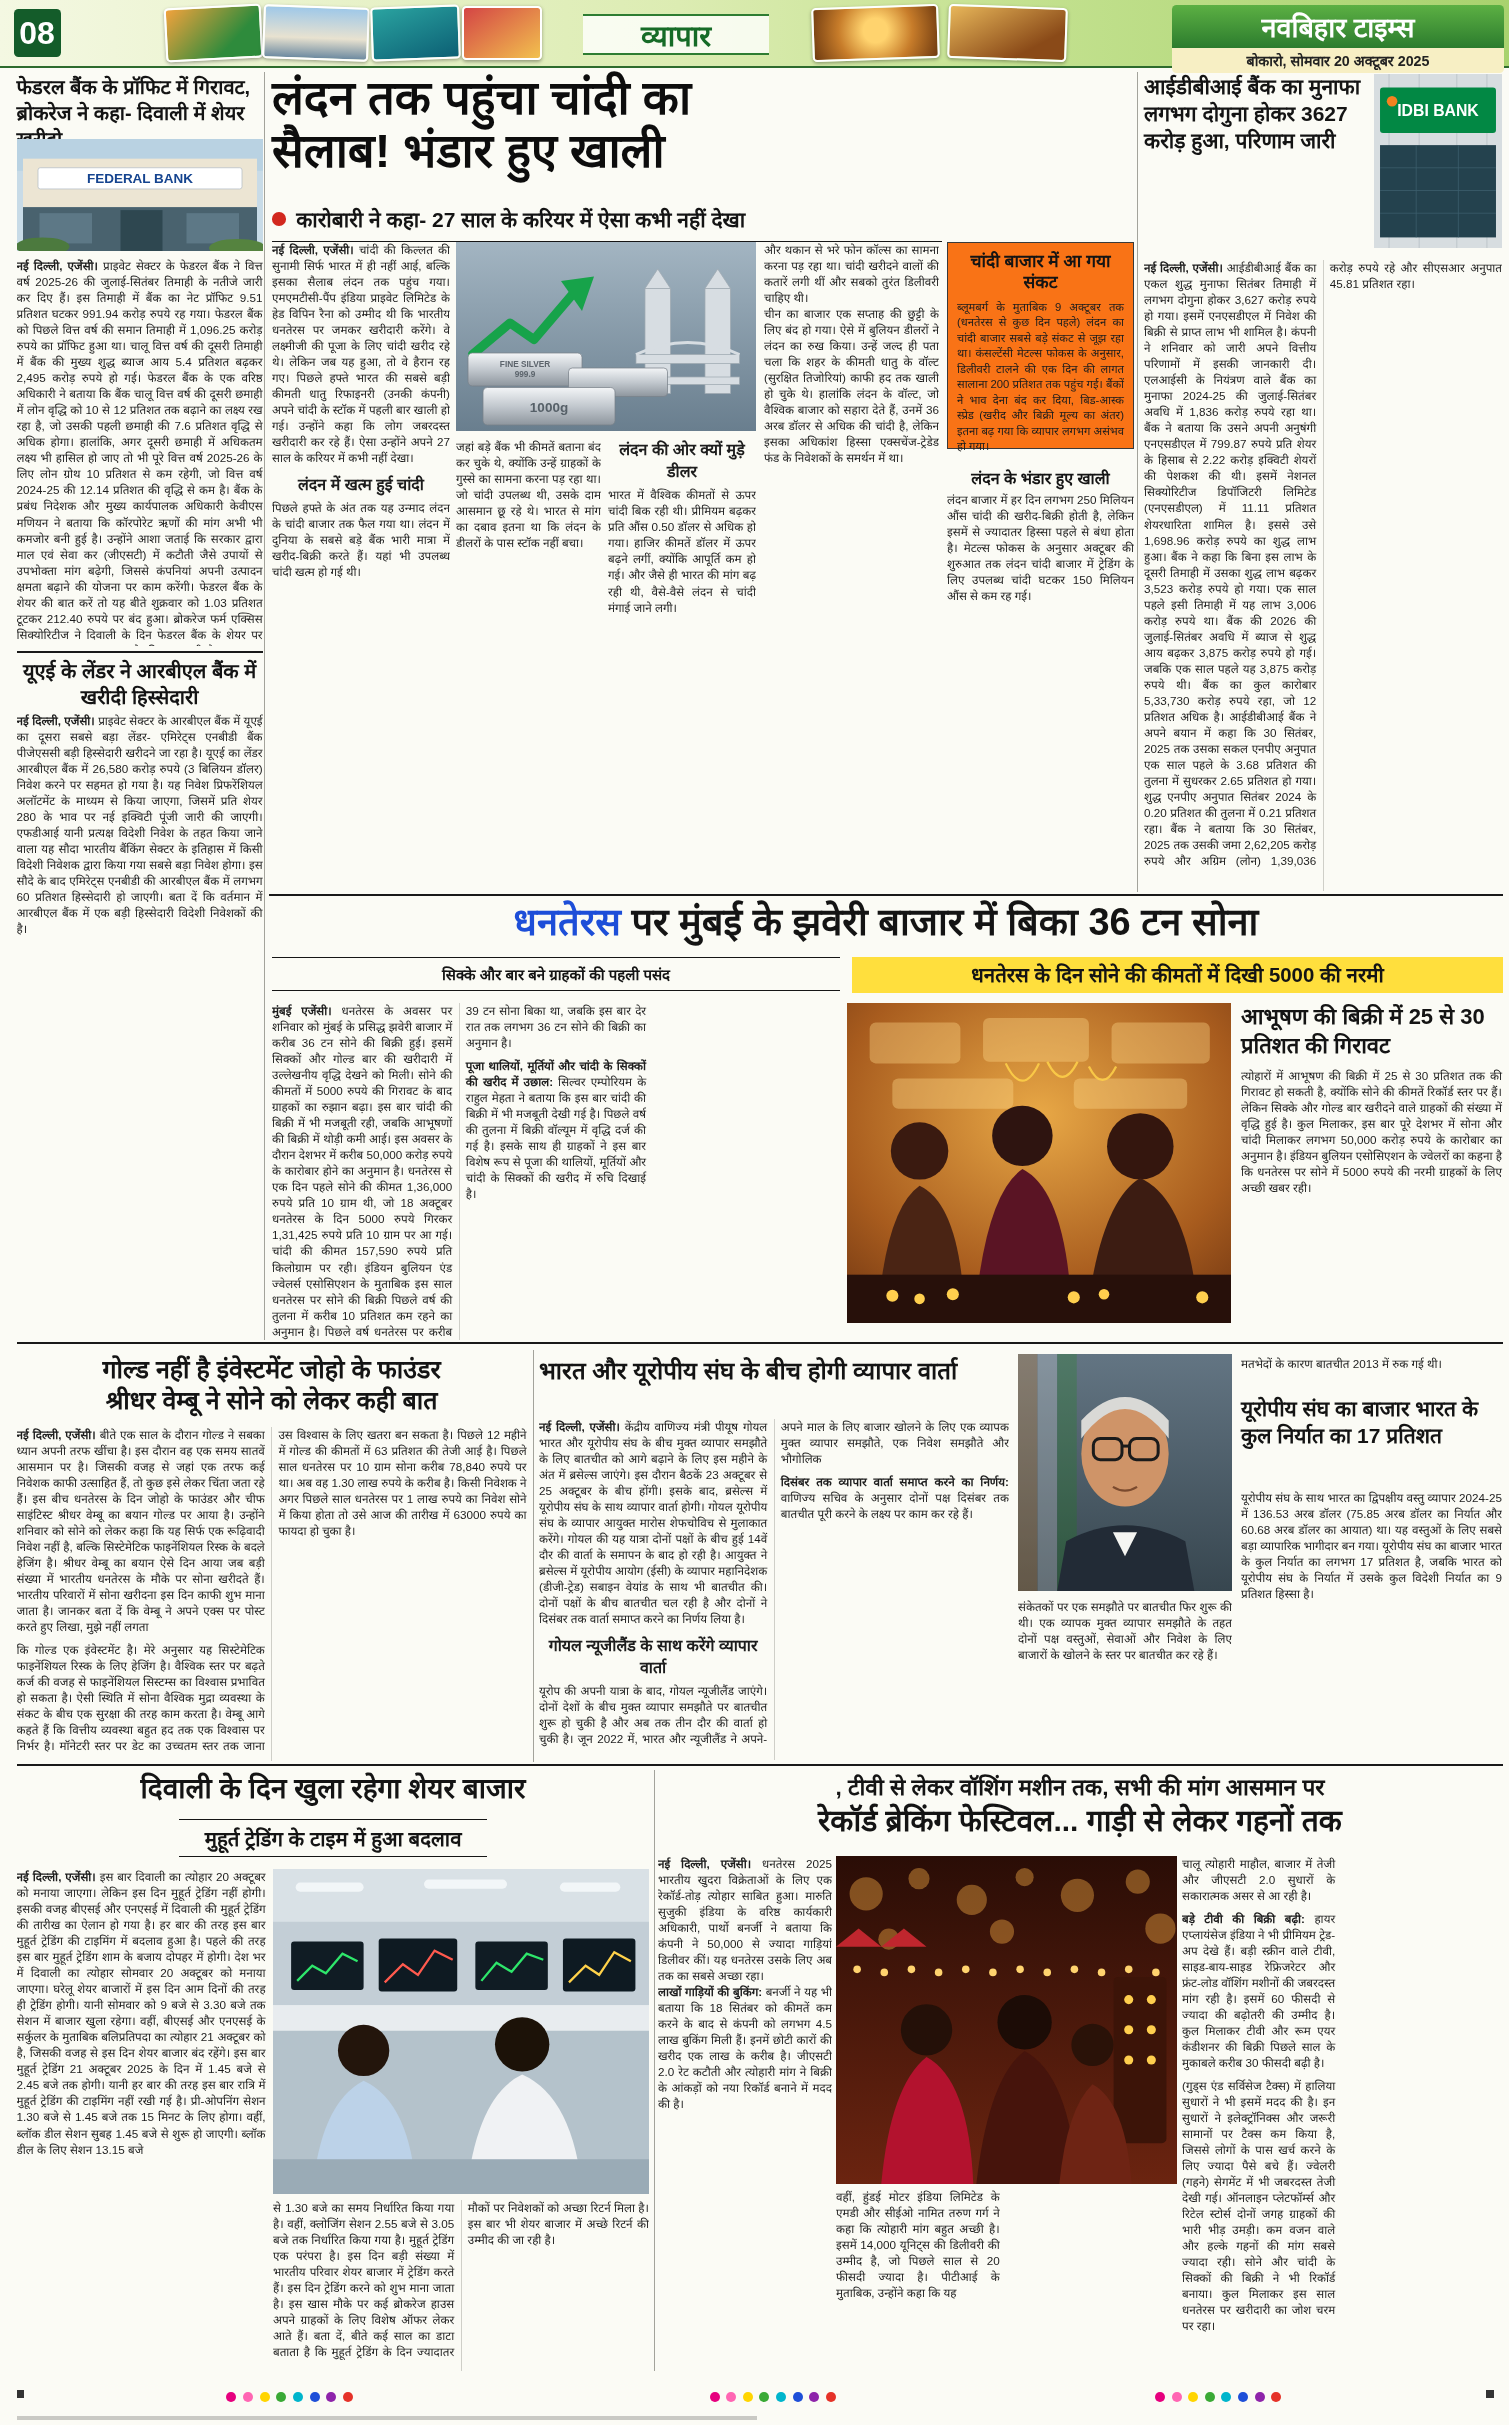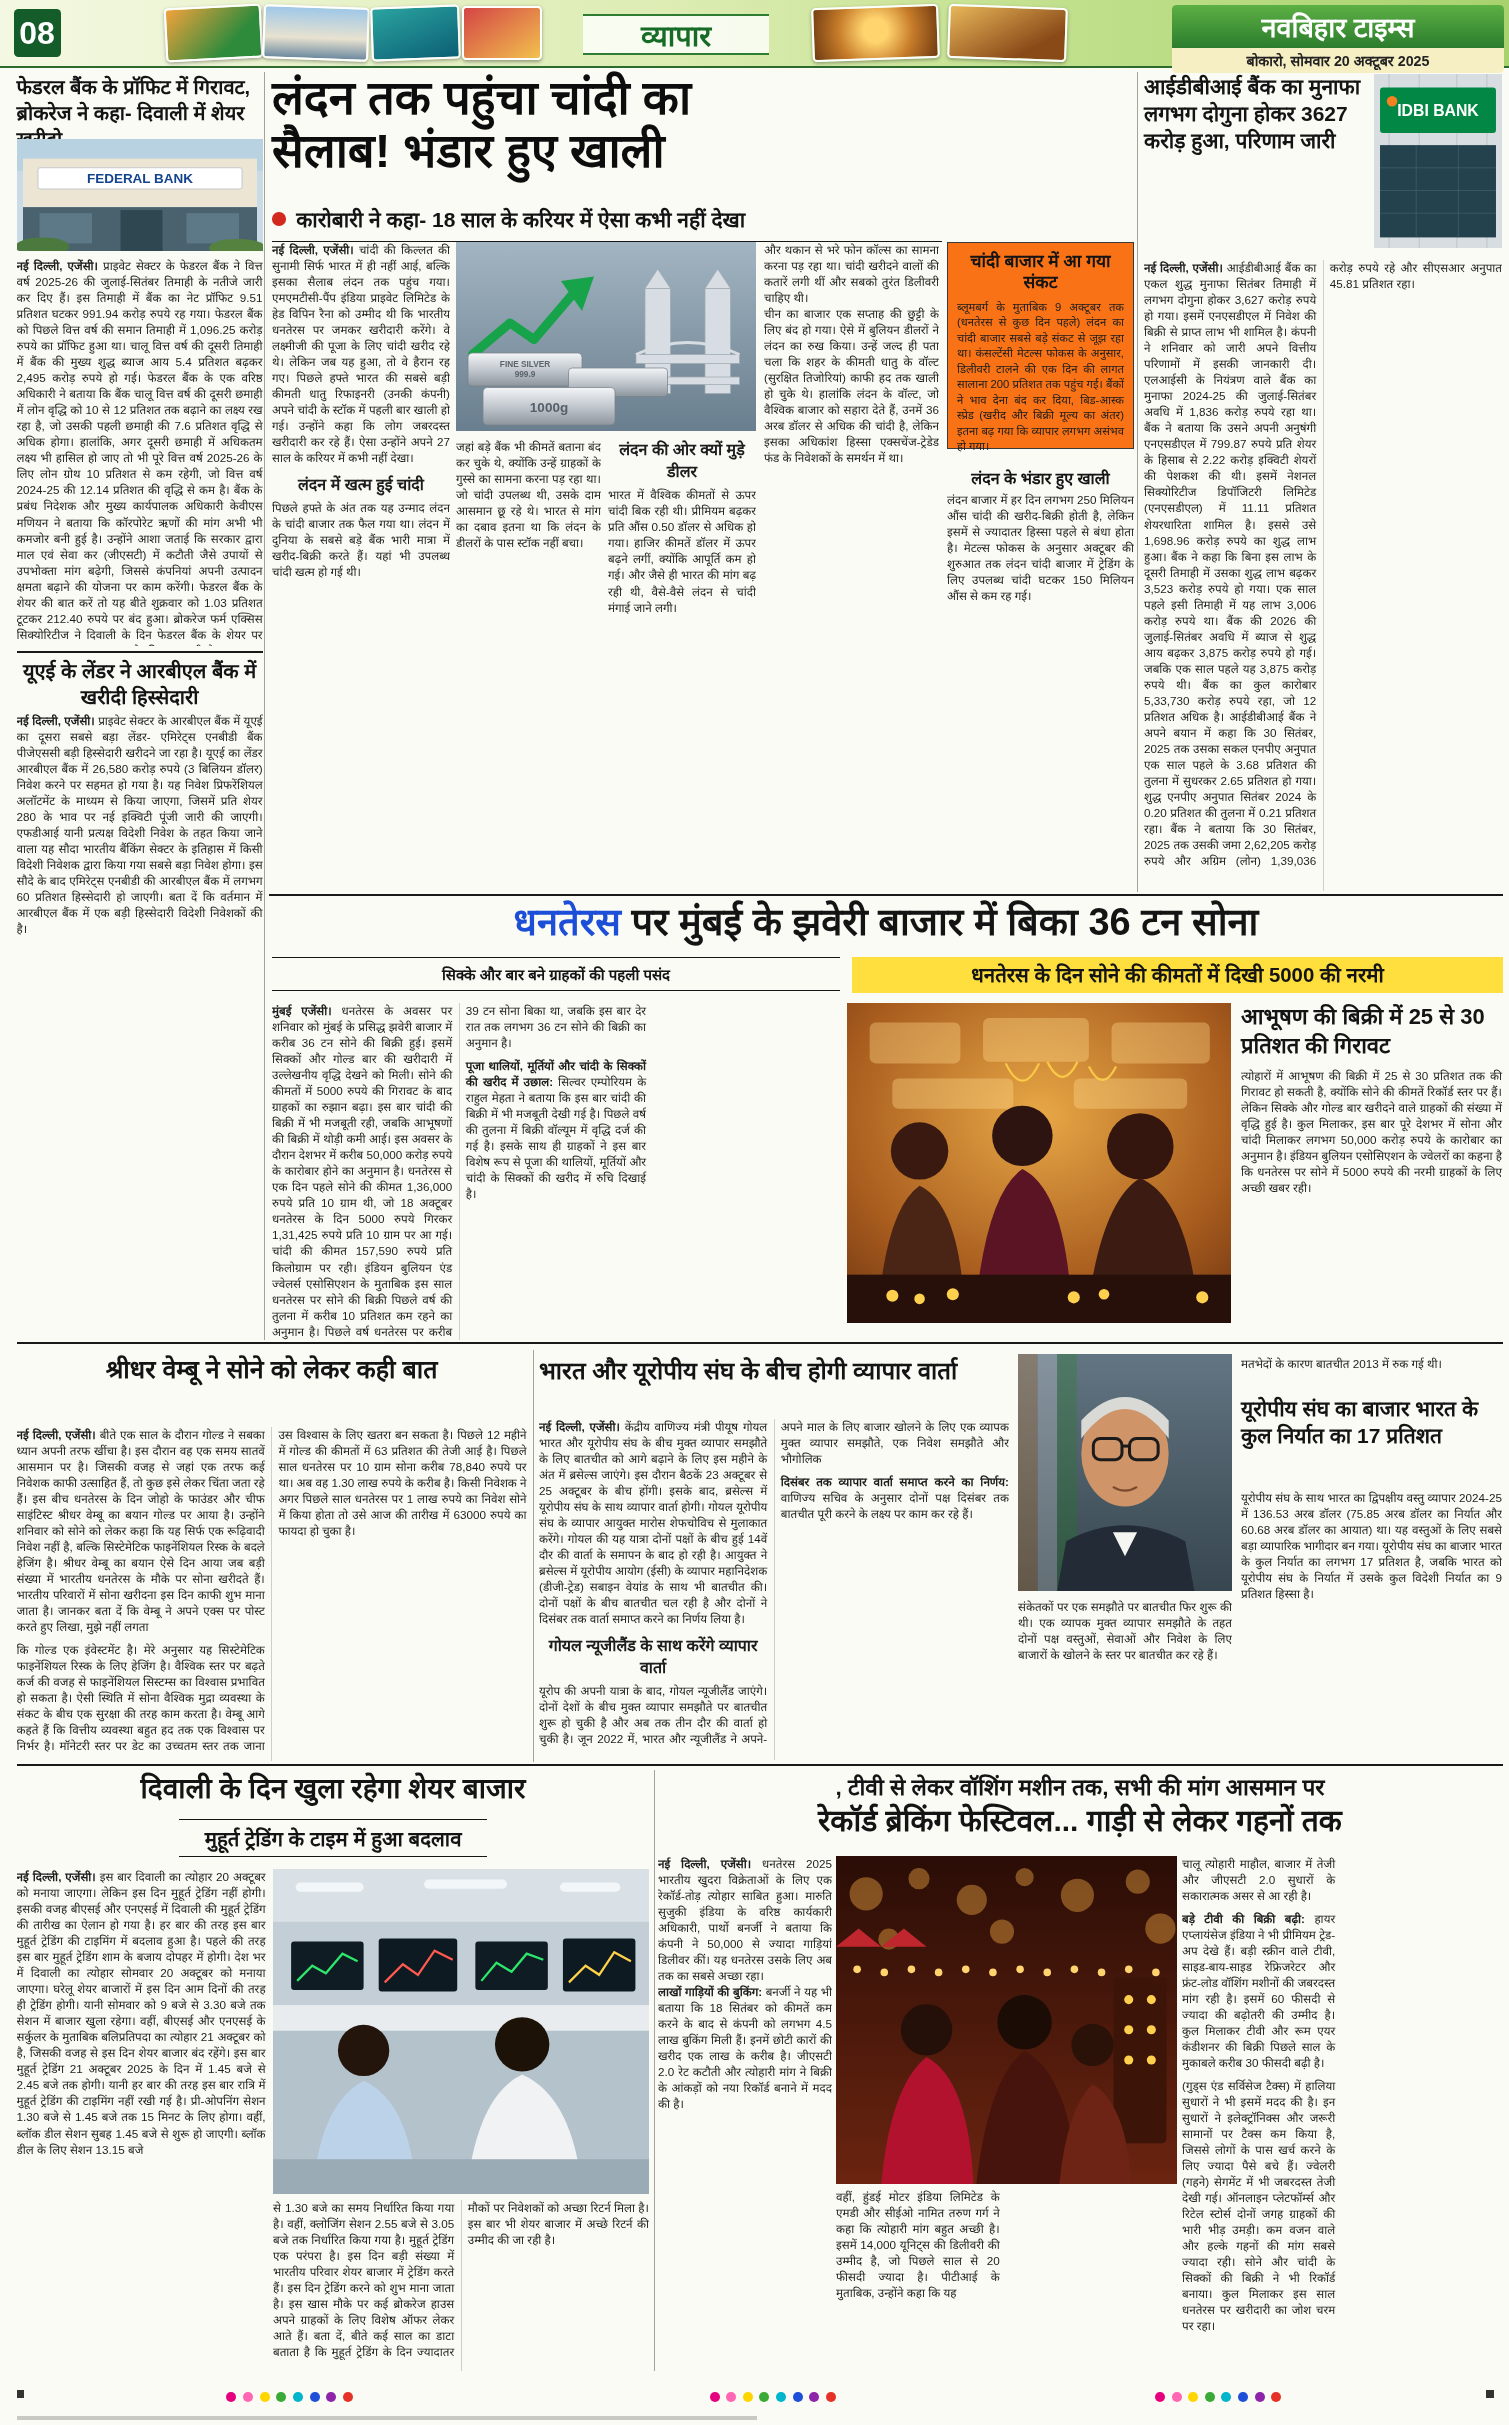--- a/index.html
+++ b/index.html
@@ -112,21 +112,21 @@
     <span class="byline">नई दिल्ली, एजेंसी।</span>
     <span>प्राइवेट सेक्टर के आरबीएल बैंक में यूएई का दूसरा सबसे बड़ा लेंडर- एमिरेट्स एनबीडी बैंक पीजेएससी बड़ी हिस्सेदारी खरीदने जा रहा है। यूएई का लेंडर आरबीएल बैंक में 26,580 करोड़ रुपये (3 बिलियन डॉलर) निवेश करने पर सहमत हो गया है। यह निवेश प्रिफरेंशियल अलॉटमेंट के माध्यम से किया जाएगा, जिसमें प्रति शेयर 280 के भाव पर नई इक्विटी पूंजी जारी की जाएगी। एफडीआई यानी प्रत्यक्ष विदेशी निवेश के तहत किया जाने वाला यह सौदा भारतीय बैंकिंग सेक्टर के इतिहास में किसी विदेशी निवेशक द्वारा किया गया सबसे बड़ा निवेश होगा। इस सौदे के बाद एमिरेट्स एनबीडी की आरबीएल बैंक में लगभग 60 प्रतिशत हिस्सेदारी हो जाएगी। बता दें कि वर्तमान में आरबीएल बैंक में एक बड़ी हिस्सेदारी विदेशी निवेशकों की है।</span>
   </div>
 
   <div class="abs h-xxl" style="left:272px;top:72px;width:670px">
     <div>लंदन तक पहुंचा चांदी का</div>
     <div>सैलाब! भंडार हुए खाली</div>
   </div>
   <div class="abs kicker" style="left:272px;top:205px;width:670px">
     <span class="red-dot"></span>
-    <span>कारोबारी ने कहा- 18 साल के करियर में ऐसा कभी नहीं देखा</span>
+    <span>कारोबारी ने कहा- 27 साल के करियर में ऐसा कभी नहीं देखा</span>
   </div>
 
   <div class="abs txtcol body-text" style="left:272px;top:242px;width:178px;height:649px">
     <p><span class="byline">नई दिल्ली, एजेंसी।</span>
        <span>चांदी की किल्लत की सुनामी सिर्फ भारत में ही नहीं आई, बल्कि इसका सैलाब लंदन तक पहुंच गया। एमएमटीसी-पैंप इंडिया प्राइवेट लिमिटेड के हेड विपिन रैना को उम्मीद थी कि भारतीय धनतेरस पर जमकर खरीदारी करेंगे। वे लक्ष्मीजी की पूजा के लिए चांदी खरीद रहे थे। लेकिन जब यह हुआ, तो वे हैरान रह गए। पिछले हफ्ते भारत की सबसे बड़ी कीमती धातु रिफाइनरी (उनकी कंपनी) अपने चांदी के स्टॉक में पहली बार खाली हो गई। उन्होंने कहा कि लोग जबरदस्त खरीदारी कर रहे हैं। ऐसा उन्होंने अपने 27 साल के करियर में कभी नहीं देखा।</span></p>
     <div class="subhead-c">लंदन में खत्म हुई चांदी</div>
     <p>पिछले हफ्ते के अंत तक यह उन्माद लंदन के चांदी बाजार तक फैल गया था। लंदन में दुनिया के सबसे बड़े बैंक भारी मात्रा में खरीद-बिक्री करते हैं। यहां भी उपलब्ध चांदी खत्म हो गई थी।</p>
   </div>
 
   <div class="abs" style="left:456px;top:242px;width:300px;height:189px">
@@ -268,20 +268,21 @@
       </g>
     </svg>
   </div>
 
   <div class="abs" style="left:1241px;top:1003px;width:261px;height:320px">
     <div style="font-size:22px;font-weight:800;line-height:1.3;margin-bottom:7.5px">आभूषण की बिक्री में 25 से 30 प्रतिशत की गिरावट</div>
     <div class="body-text">त्योहारों में आभूषण की बिक्री में 25 से 30 प्रतिशत तक की गिरावट हो सकती है, क्योंकि सोने की कीमतें रिकॉर्ड स्तर पर हैं। लेकिन सिक्के और गोल्ड बार खरीदने वाले ग्राहकों की संख्या में वृद्धि हुई है। कुल मिलाकर, इस बार पूरे देशभर में सोना और चांदी मिलाकर लगभग 50,000 करोड़ रुपये के कारोबार का अनुमान है। इंडियन बुलियन एसोसिएशन के ज्वेलरों का कहना है कि धनतेरस पर सोने में 5000 रुपये की नरमी ग्राहकों के लिए अच्छी खबर रही।</div>
   </div>
 
   <div class="abs h-md" style="left:16.6px;top:1354px;width:510px">
+    <div>गोल्ड नहीं है इंवेस्टमेंट जोहो के फाउंडर</div>
     <div>श्रीधर वेम्बू ने सोने को लेकर कही बात</div>
   </div>
   <div class="abs flow cols2 colrule body-text" style="left:16.6px;top:1427px;width:510px;height:334px">
     <p><span class="byline">नई दिल्ली, एजेंसी।</span>
        <span>बीते एक साल के दौरान गोल्ड ने सबका ध्यान अपनी तरफ खींचा है। इस दौरान वह एक समय सातवें आसमान पर है। जिसकी वजह से जहां एक तरफ कई निवेशक काफी उत्साहित हैं, तो कुछ इसे लेकर चिंता जता रहे हैं। इस बीच धनतेरस के दिन जोहो के फाउंडर और चीफ साइंटिस्ट श्रीधर वेम्बू का बयान गोल्ड पर आया है। उन्होंने शनिवार को सोने को लेकर कहा कि यह सिर्फ एक रूढ़िवादी निवेश नहीं है, बल्कि सिस्टेमेटिक फाइनेंशियल रिस्क के बदले हेजिंग है। श्रीधर वेम्बू का बयान ऐसे दिन आया जब बड़ी संख्या में भारतीय धनतेरस के मौके पर सोना खरीदते हैं। भारतीय परिवारों में सोना खरीदना इस दिन काफी शुभ माना जाता है। जानकर बता दें कि वेम्बू ने अपने एक्स पर पोस्ट करते हुए लिखा, मुझे नहीं लगता</span></p>
     <p>कि गोल्ड एक इंवेस्टमेंट है। मेरे अनुसार यह सिस्टेमेटिक फाइनेंशियल रिस्क के लिए हेजिंग है। वैश्विक स्तर पर बढ़ते कर्ज की वजह से फाइनेंशियल सिस्टम्स का विश्वास प्रभावित हो सकता है। ऐसी स्थिति में सोना वैश्विक मुद्रा व्यवस्था के संकट के बीच एक सुरक्षा की तरह काम करता है। वेम्बू आगे कहते हैं कि वित्तीय व्यवस्था बहुत हद तक एक विश्वास पर निर्भर है। मॉनेटरी स्तर पर डेट का उच्चतम स्तर तक जाना उस विश्वास के लिए खतरा बन सकता है। पिछले 12 महीने में गोल्ड की कीमतों में 63 प्रतिशत की तेजी आई है। पिछले साल धनतेरस पर 10 ग्राम सोना करीब 78,840 रुपये पर था। अब वह 1.30 लाख रुपये के करीब है। किसी निवेशक ने अगर पिछले साल धनतेरस पर 1 लाख रुपये का निवेश सोने में किया होता तो उसे आज की तारीख में 63000 रुपये का फायदा हो चुका है।</p>
   </div>
 
   <div class="abs" style="left:539px;top:1357px;width:470px;font-size:24px;font-weight:800;line-height:1.2">भारत और यूरोपीय संघ के बीच होगी व्यापार वार्ता</div>
   <div class="abs flow cols2 colrule body-text" style="left:539px;top:1419px;width:470px;height:341px">

